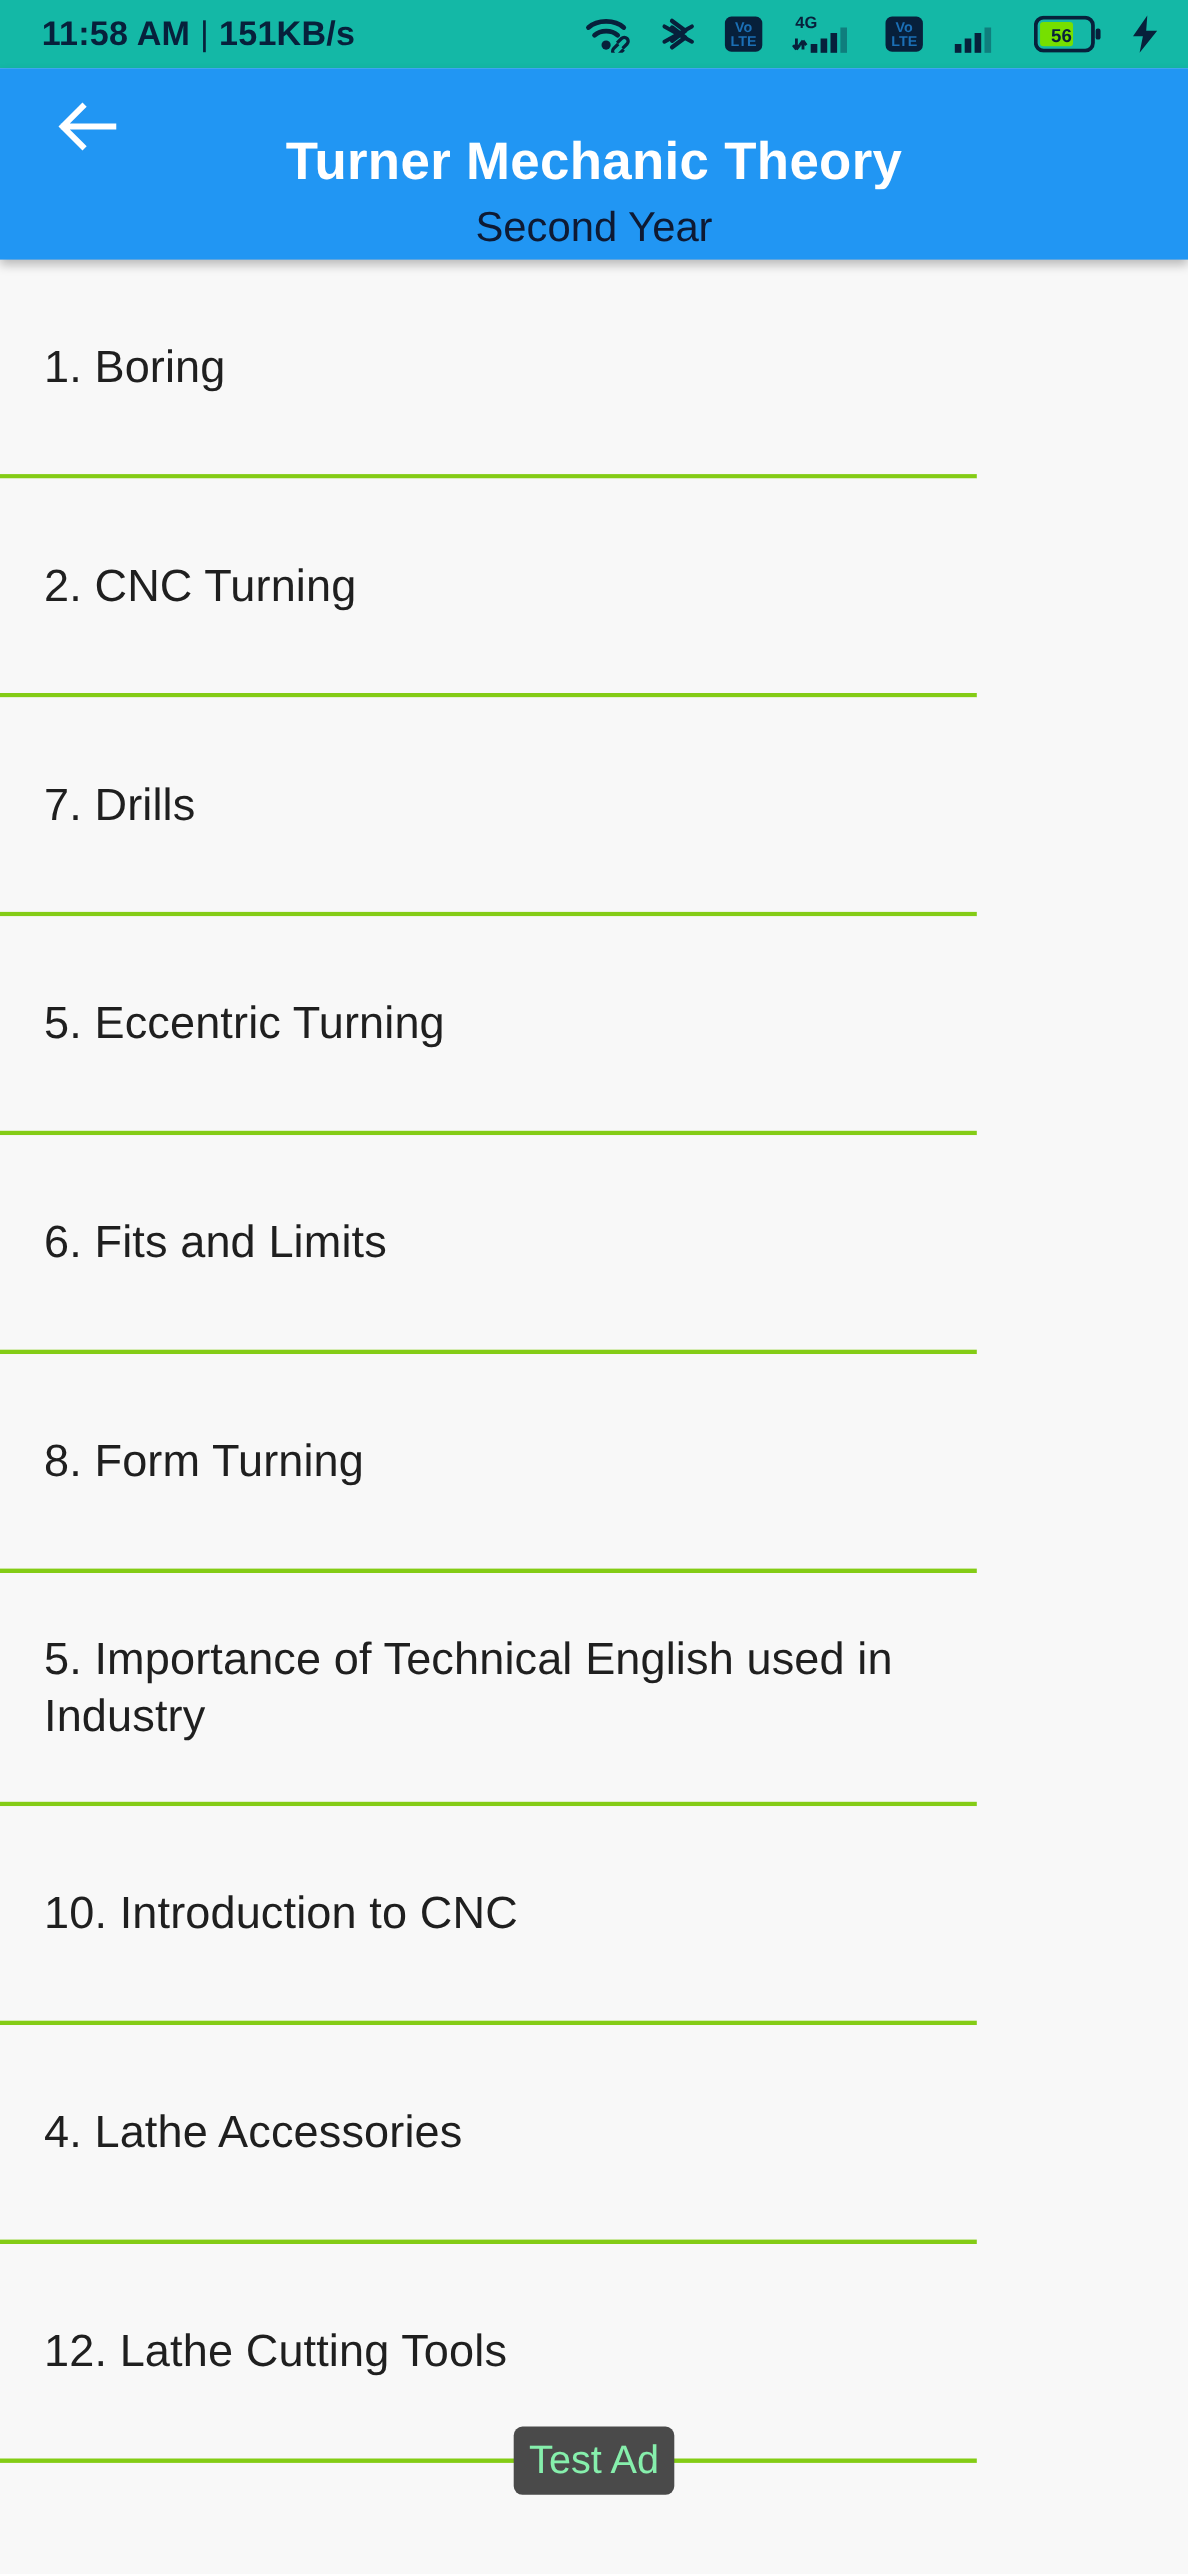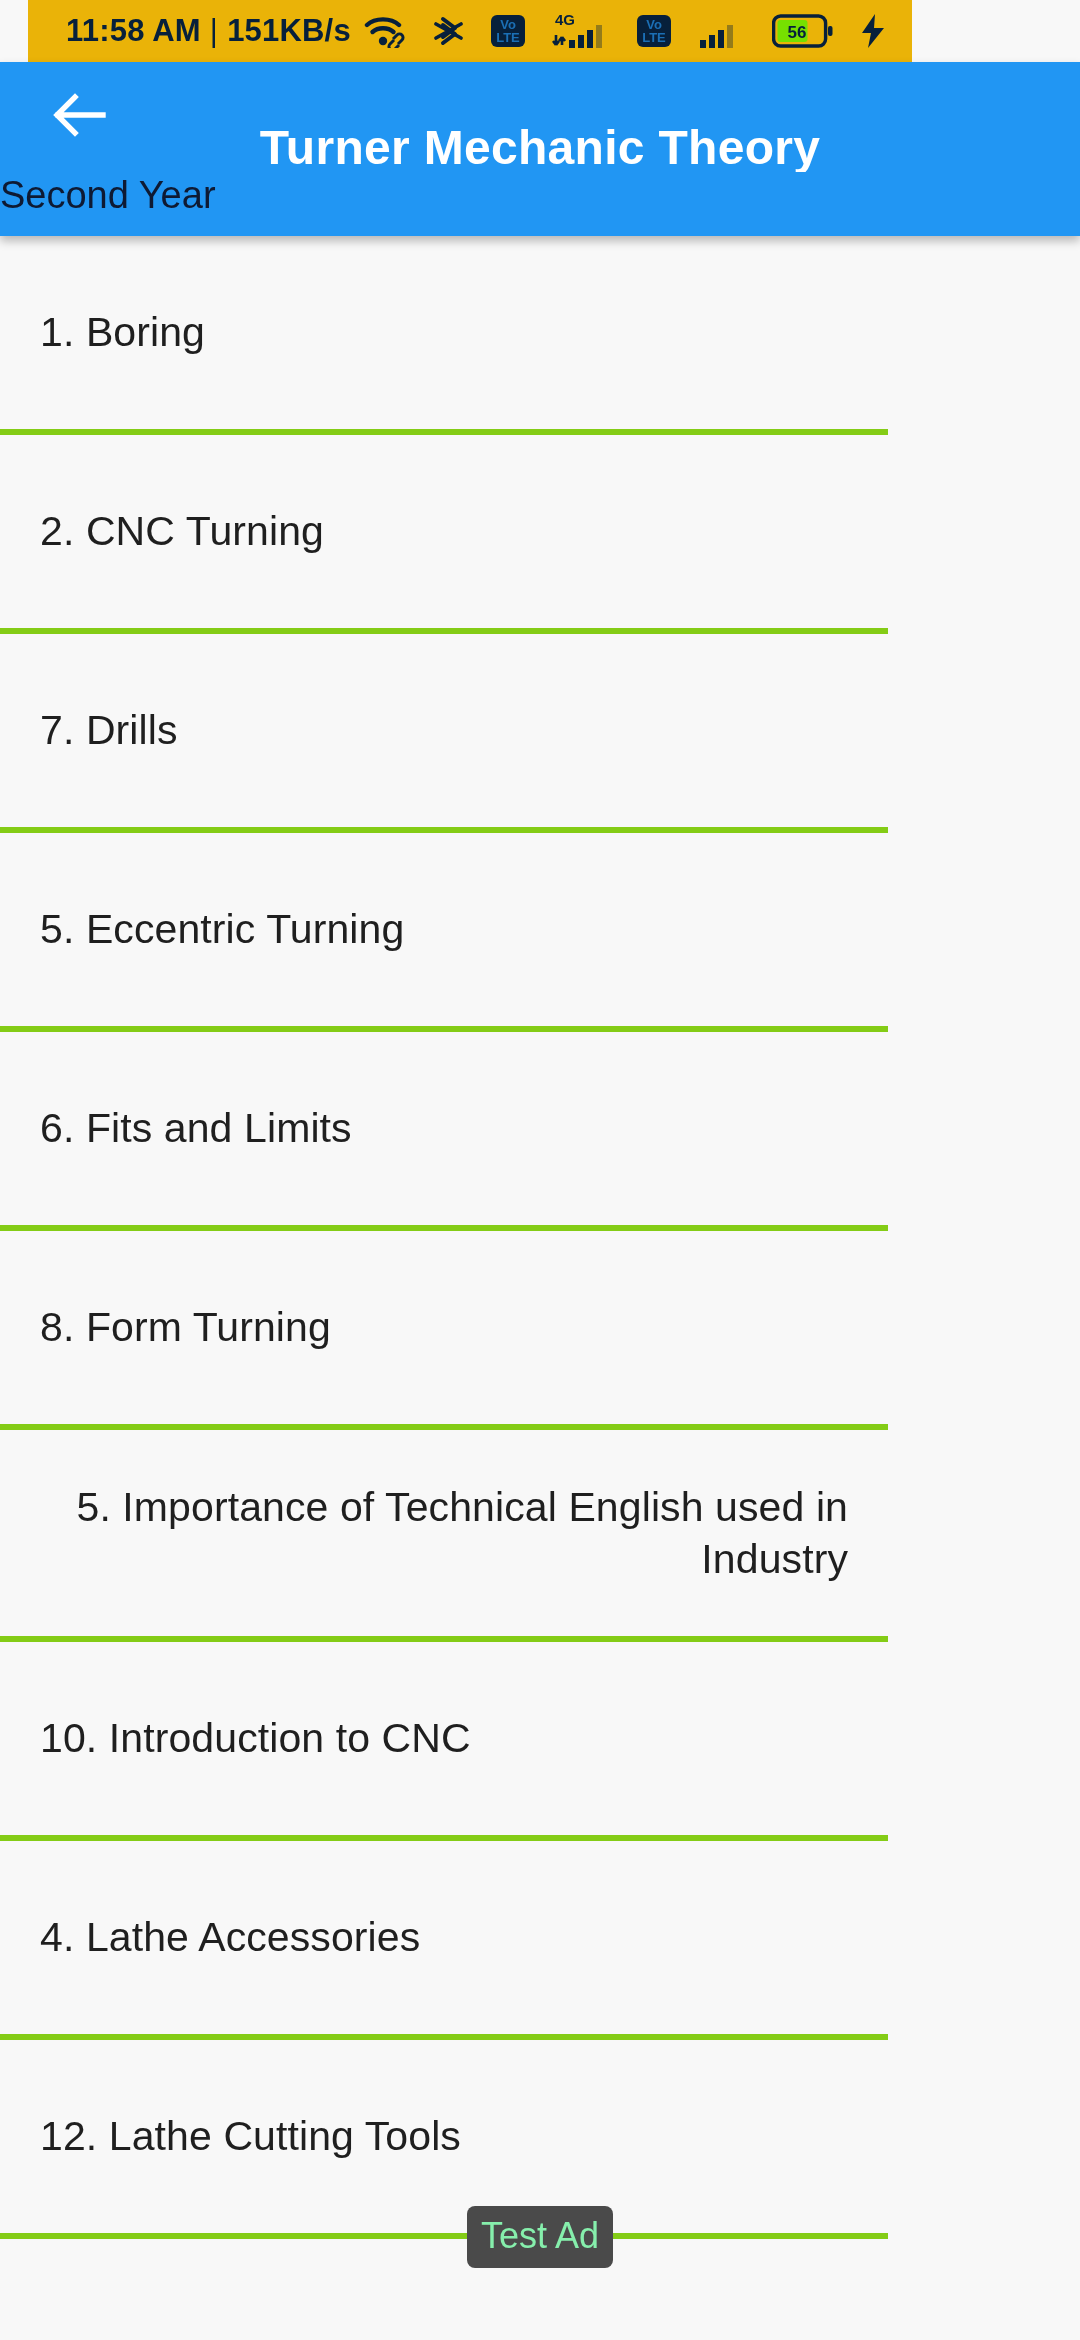--- a/index.html
+++ b/index.html
@@ -6,25 +6,24 @@
   html, body {
     width:1080px; height:2340px;
     background:#F8F8F8;
     font-family:"Liberation Sans", sans-serif;
     overflow:hidden;
   }
   #screen { position:relative; width:1080px; height:2340px; background:#F8F8F8; }
 
   
   .status-bar{
-    position:absolute; top:0; left:0; width:884px; height:62px;
-    background:#eab308;
+    position:absolute; top:0; left:0; width:1080px; height:62px;
+    background:#14b8a6;
     display:flex; align-items:center; justify-content:space-between;
     padding:0 26px 0 38px;
-    margin-left:28px;
   }
   .status-left{
     display:flex; align-items:center;
     font-size:31px; font-weight:bold; color:#07203B;
     letter-spacing:.2px; white-space:nowrap;
   }
   .status-sep{ margin:0 9px; font-weight:normal; color:#07203B; }
   .status-right{ display:flex; align-items:center; gap:26px; }
   .sicon{ display:flex; align-items:flex-end; }
   .sicon svg{ display:block; }
@@ -47,40 +46,39 @@
     cursor:pointer;
   }
   .app-title{
     width:100%; text-align:center;
     color:#FFFFFF; font-size:48px; font-weight:bold;
     letter-spacing:.3px; line-height:1;
     padding:0 110px;
     white-space:nowrap; overflow:hidden; text-overflow:ellipsis;
   }
   .app-subtitle{
-    text-align:left; color:#0E1A33;
+    text-align:center; color:#0E1A33;
     font-size:38px; font-weight:normal; line-height:1;
-    margin-top:4px;
+    margin-top:16px;
   }
 
   
   .list{
     position:absolute; top:236px; left:0; width:1080px;
     height:2104px; background:#F8F8F8;
     overflow:hidden;
   }
   .list-item{
     position:relative; width:888px;
     min-height:199px;
     display:flex; align-items:center;
     padding:0 40px;
-    border-bottom:6px solid #84cc16;
+    border-bottom:4px solid #84cc16;
     background:#F8F8F8;
     cursor:pointer;
-    text-align:right;
   }
   .list-item.tall{ min-height:212px; }
   .list-item-label{
     font-size:41px; color:#1F1F1F; line-height:1.28;
     font-weight:normal; letter-spacing:.1px;
     max-width:910px;
   }
 
   
   .test-ad{

